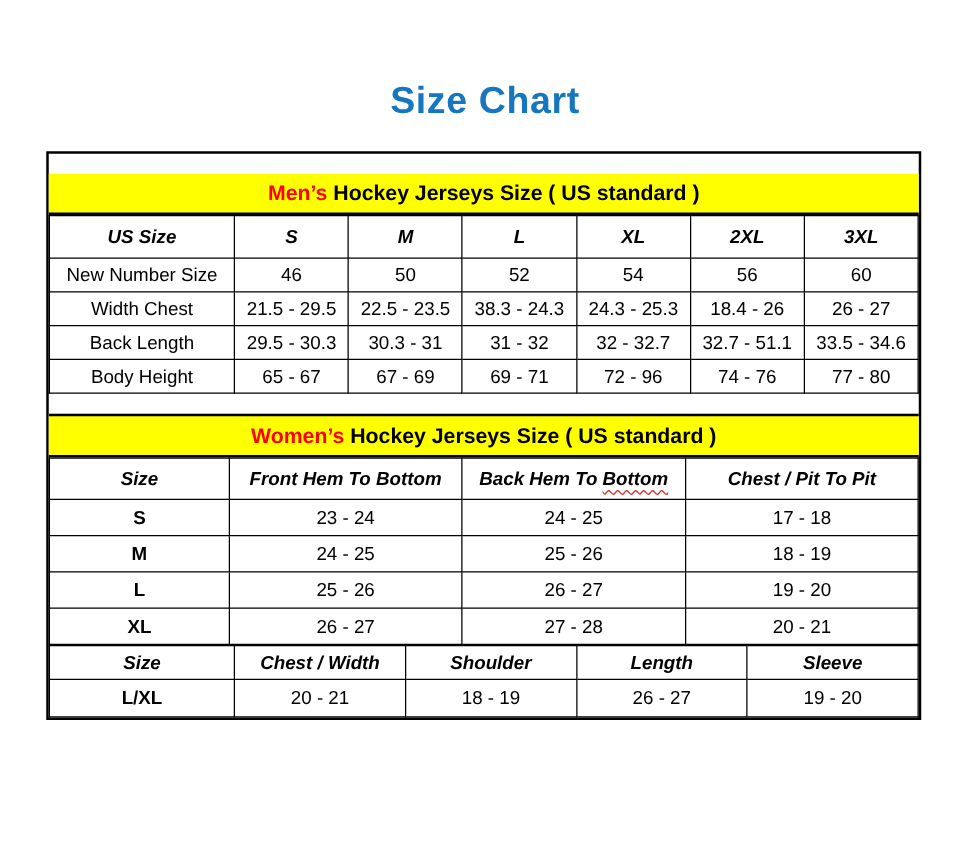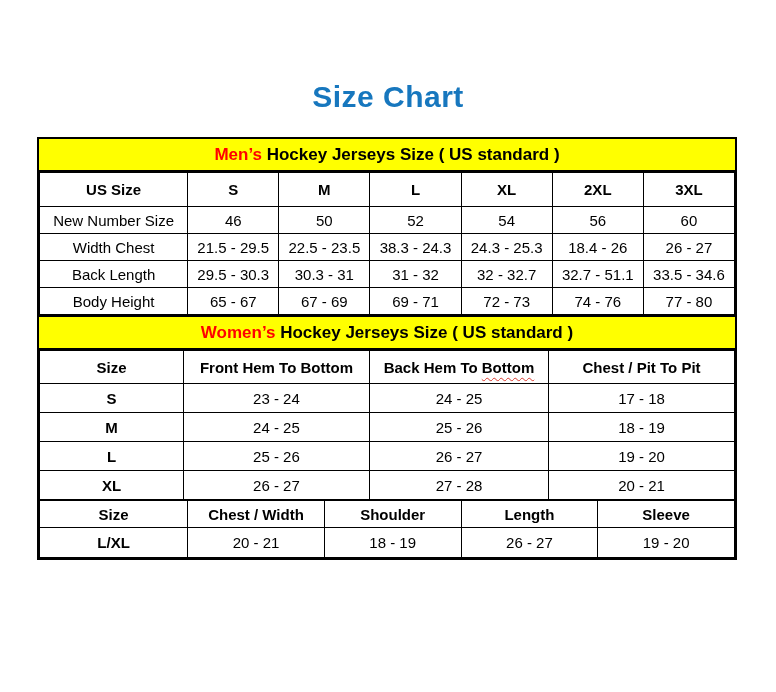--- a/index.html
+++ b/index.html
@@ -3,38 +3,39 @@
 <meta charset="utf-8">
 <style>
   html, body { margin:0; padding:0; background:#ffffff; }
   body {
     width:776px; height:692px; overflow:hidden;
     font-family:"Liberation Sans", sans-serif;
     color:#000;
     -webkit-font-smoothing:antialiased;
   }
   .title {
-    margin:16px; padding-top:64px;
+    margin:0; padding-top:64px;
     text-align:center;
     font-size:30px; line-height:34px; font-weight:bold;
     color:var(--title-blue, #1777be);
     letter-spacing:0.5px;
   }
   .chart {
     margin:23px 0 0 37px;
     width:696px;
     border:2px solid #000;
     background:#fff;
   }
   .sec-heading {
     background:var(--sec-yellow, #ffff00);
     border-bottom:2px solid #000;
     text-align:center;
     font-weight:bold; font-size:17px; line-height:20px;
     padding:6px 0 5px 0;
+    margin-top:16px;
   }
   section + section .sec-heading { border-top:2px solid #000; }
   .hl { color:var(--hl-red, #ff0000); }
   .squiggle {
     text-decoration-line:underline;
     text-decoration-style:wavy;
     text-decoration-color:var(--squig-red, #d83b2f);
     text-decoration-thickness:1px;
     text-underline-offset:4px;
   }
@@ -45,21 +46,21 @@
   }
   .sec-table th, .sec-table td {
     border:1px solid #000;
     text-align:center;
     vertical-align:middle;
     font-size:15px;
     padding:0 2px;
     overflow:hidden;
     white-space:nowrap;
   }
-  .sec-table thead th { font-weight:bold; }
+  .sec-table thead th { font-weight:bold;font-style:italic; }
   .sec-table td { font-weight:normal; }
   td.row-label-bold { font-weight:bold; }
 
   
   .sec-mens   thead th:first-child   { width:20.6%; }
   .sec-womens thead th:nth-child(1)  { width:20.6%; }
   .sec-womens thead th:nth-child(2)  { width:26.8%; }
   .sec-womens thead th:nth-child(3)  { width:25.8%; }
   .sec-womens thead th:nth-child(4)  { width:26.8%; }
   .sec-youth  thead th:first-child   { width:20.6%; }
@@ -118,21 +119,21 @@
               <td>31 - 32</td>
               <td>32 - 32.7</td>
               <td>32.7 - 51.1</td>
               <td>33.5 - 34.6</td>
             </tr>
             <tr>
               <td class="row-label">Body Height</td>
               <td>65 - 67</td>
               <td>67 - 69</td>
               <td>69 - 71</td>
-              <td>72 - 73</td>
+              <td>72 - 96</td>
               <td>74 - 76</td>
               <td>77 - 80</td>
             </tr>
           </tbody>
         </table>
       </section>
       <section class="sec-womens">
         <div class="sec-heading"><span class="hl">Women’s</span><span> Hockey Jerseys Size ( US standard )</span></div>
         <table class="sec-table sec-womens">
           <thead>

